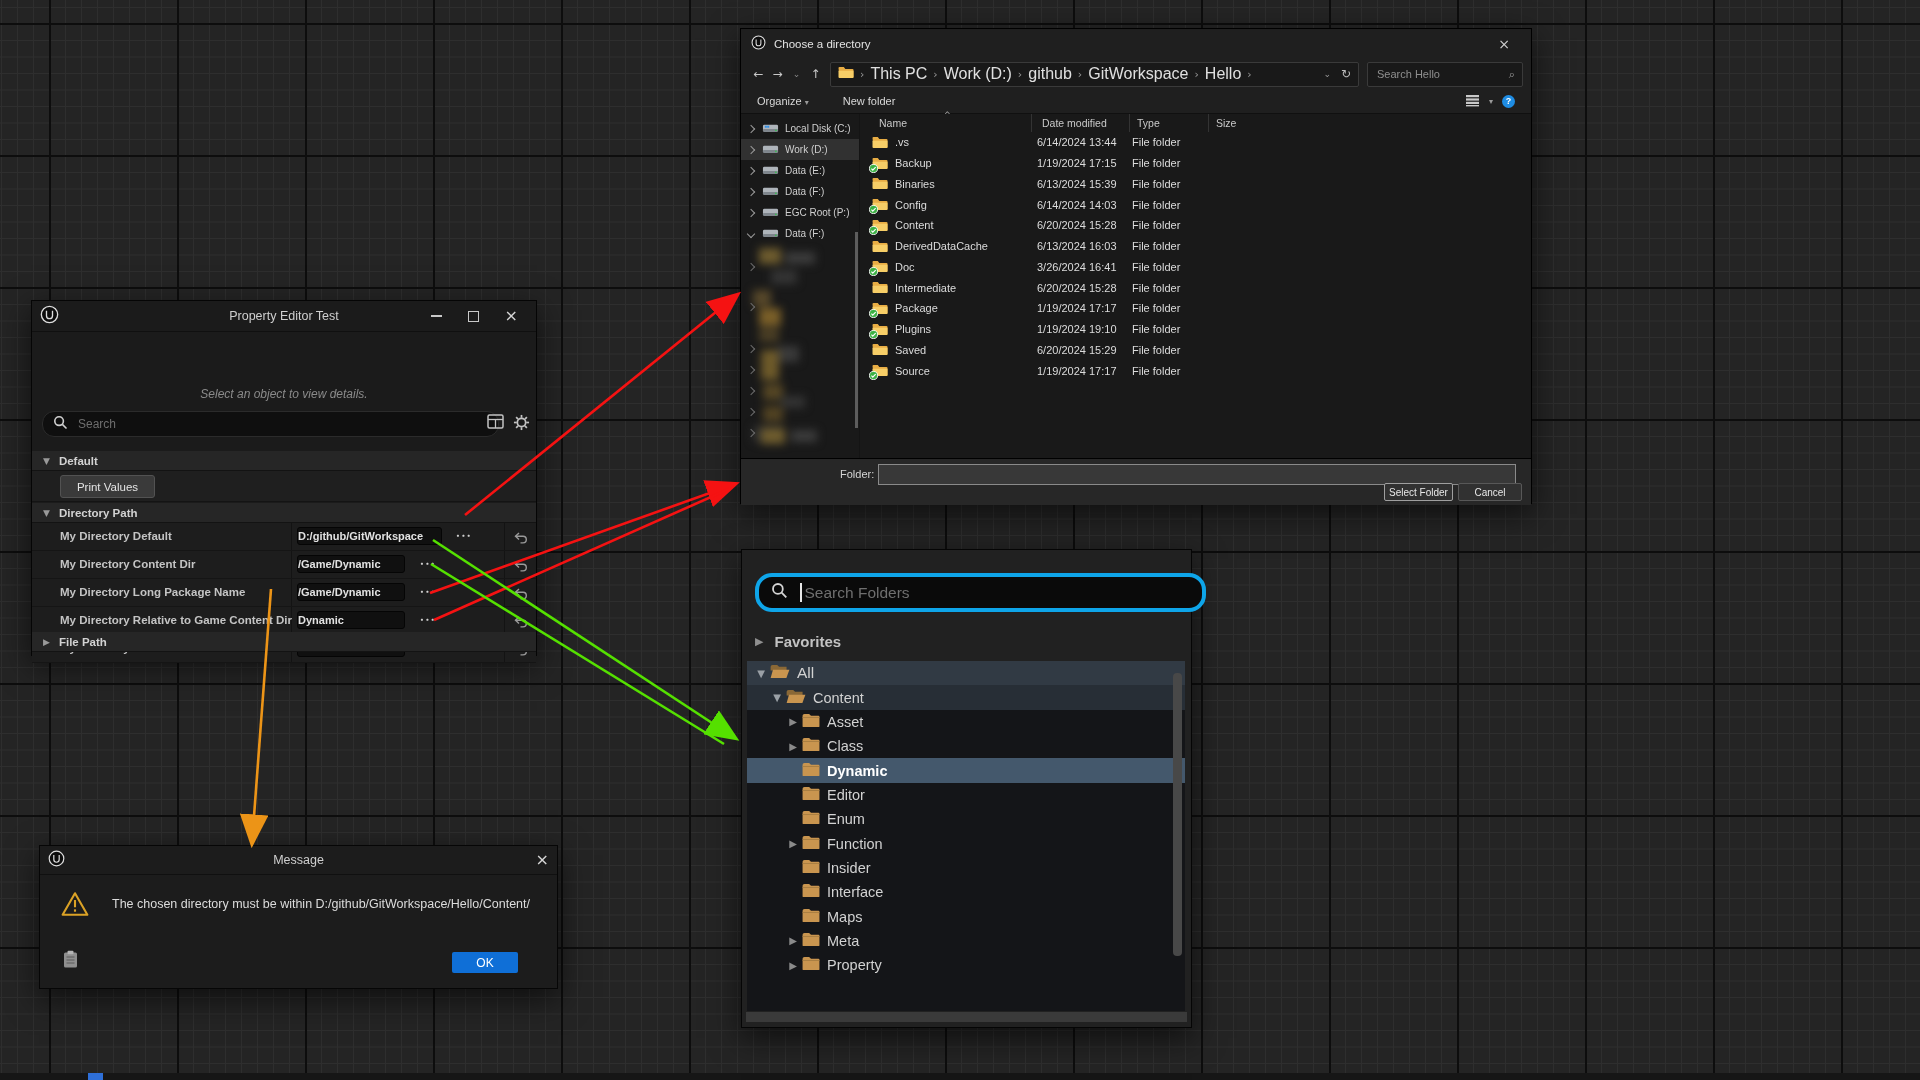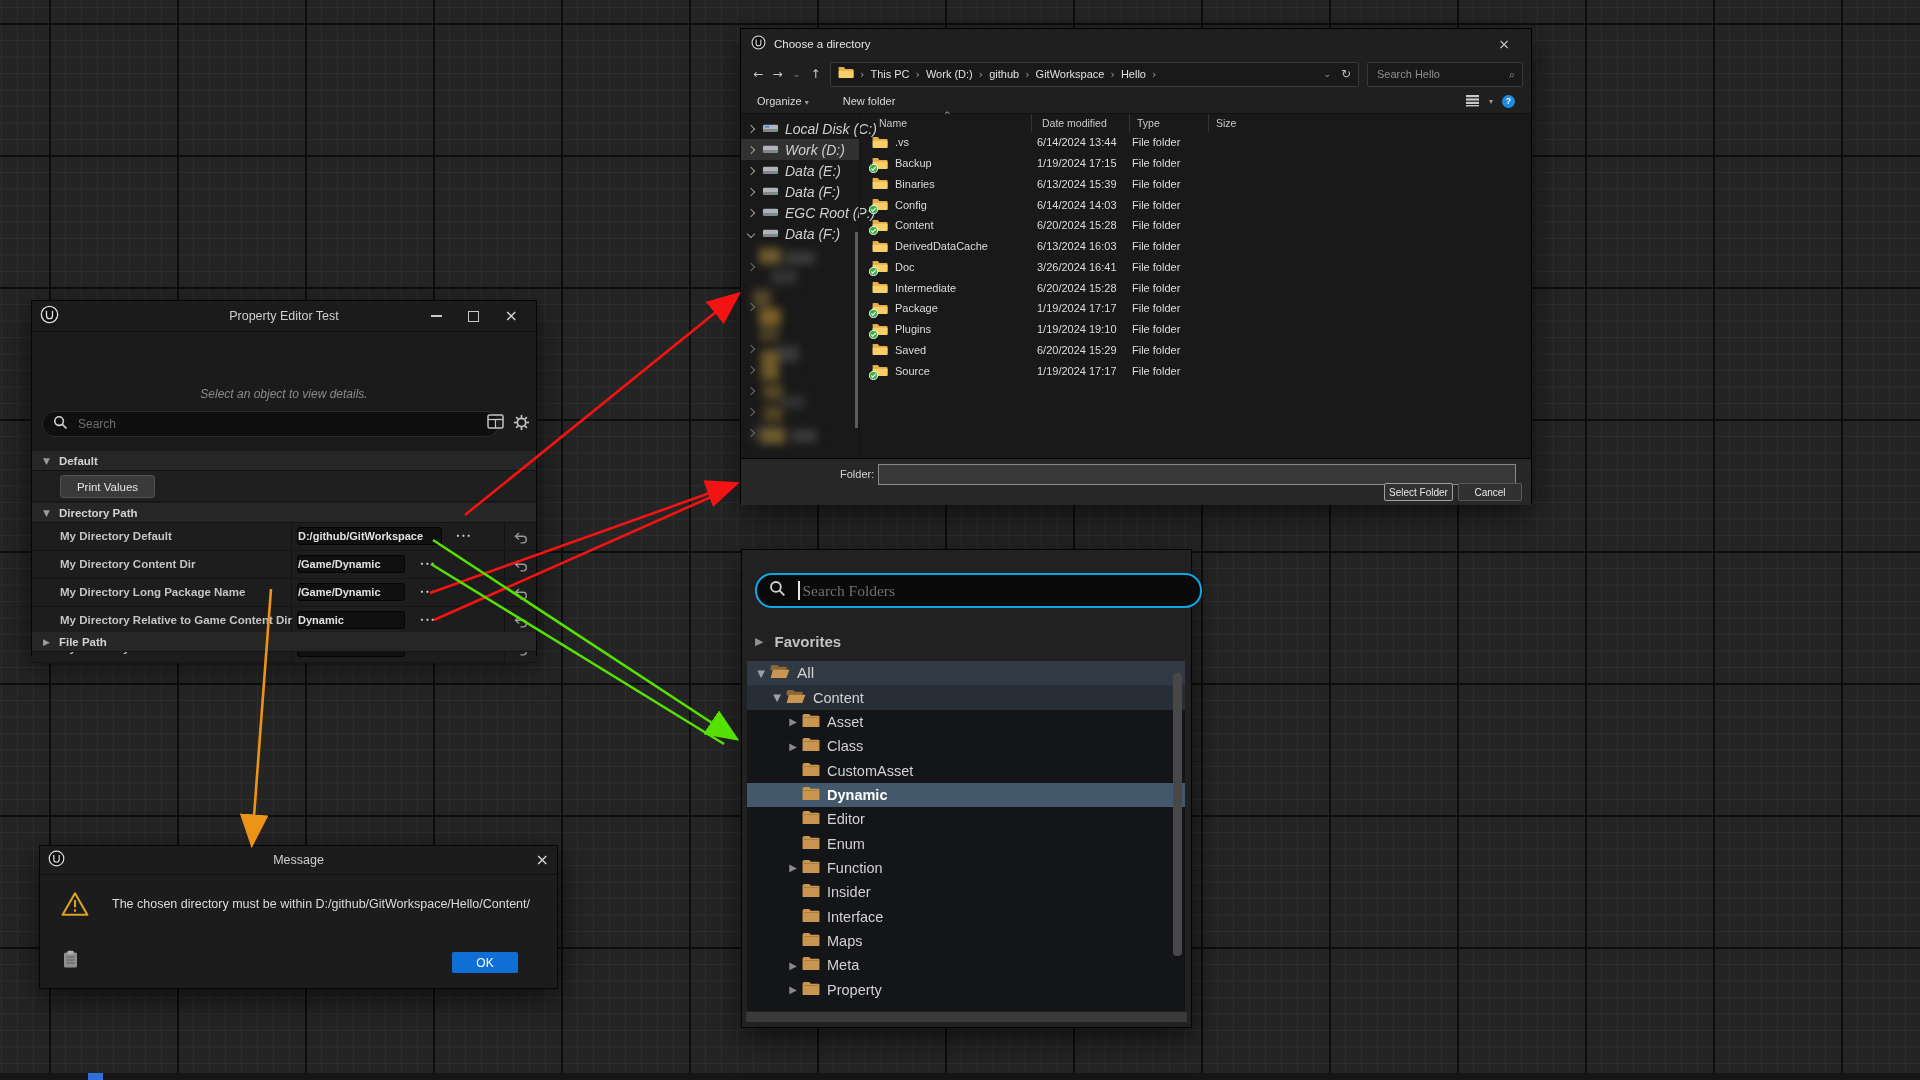--- a/index.html
+++ b/index.html
@@ -18,31 +18,31 @@
 
   
   .explorer{left:740px;top:28px;width:790px;height:474px;background:#1f1f1f;border:1px solid #000;color:#d8d8d8;}
   .ex-title{height:30px;display:flex;align-items:center;padding:0 10px;}
   .ex-title .t{font-size:11.5px;color:#e2e2e2;margin-left:8px;}
   .ex-x{margin-left:auto;width:34px;height:100%;display:flex;align-items:center;justify-content:center;color:#cfcfcf;font-size:14px;}
   .ex-nav{height:30px;display:flex;align-items:center;padding:0 8px;}
   .navbtn{width:19px;text-align:center;color:#c9c9c9;font-size:12px;}
   .navbtn.dim{color:#8a8a8a;font-size:9px;}
   .addr{flex:1;height:23px;background:#191919;border:1px solid #3a3a3a;border-radius:2px;display:flex;align-items:center;padding:0 7px;margin:0 8px 0 5px;min-width:0;}
-  .crumb{font-size:11px;color:#e0e0e0;white-space:nowrap;}
+  .crumb{font-size:16px;color:#e0e0e0;white-space:nowrap;}
   .crumb-sep{font-size:11px;color:#9a9a9a;margin:0 6px;}
   .addr-right{margin-left:auto;display:flex;align-items:center;gap:10px;color:#bdbdbd;}
   .ex-search{width:140px;height:23px;background:#191919;border:1px solid #3a3a3a;border-radius:2px;display:flex;align-items:center;padding:0 7px;}
   .ex-search input{flex:1;min-width:0;background:transparent;border:0;outline:0;color:#bdbdbd;font-size:11px;font-family:inherit;}
   .ex-search input::placeholder{color:#8f8f8f;}
   .ex-toolbar{height:24px;display:flex;align-items:center;padding:0 16px;font-size:11px;color:#d8d8d8;border-bottom:1px solid #101010;gap:34px;}
   .ex-tools-right{margin-left:auto;display:flex;align-items:center;gap:9px;}
   .help-dot{width:13px;height:13px;border-radius:50%;background:#1e8ce3;color:#fff;font-size:9px;font-weight:bold;display:flex;align-items:center;justify-content:center;}
   .ex-main{display:flex;height:344px;background:#191919;}
-  .ex-side{width:118px;position:relative;padding-top:4px;font-size:14px;color:#cfcfcf;flex:none;font-style:italic;}
+  .ex-side{width:118px;position:relative;padding-top:4px;font-size:10px;color:#cfcfcf;flex:none;}
   .side-item{height:21px;display:flex;align-items:center;padding-left:7px;gap:6px;white-space:nowrap;}
   .side-item.sel{background:#313131;}
   .chev{width:5px;height:5px;border-right:1.3px solid #9a9a9a;border-bottom:1.3px solid #9a9a9a;transform:rotate(-45deg);flex:none;margin-right:2px;}
   .chev.down{transform:rotate(45deg);}
   .side-blur{position:absolute;left:10px;top:132px;width:100px;height:198px;overflow:hidden;filter:blur(4px);}
   .side-blur div{position:absolute;}
   .blur-chevs span{position:absolute;left:7px;width:5px;height:5px;border-right:1.3px solid #6a6a6a;border-bottom:1.3px solid #6a6a6a;transform:rotate(-45deg);}
   .side-sb{position:absolute;right:1px;top:118px;width:3px;height:196px;background:#5c5c5c;}
   .ex-list{flex:1;position:relative;border-left:1px solid #141414;font-size:11px;}
   .list-head{height:18px;position:relative;color:#c9c9c9;font-size:10.5px;}
@@ -84,21 +84,21 @@
   .pe-row::before{content:"";position:absolute;left:259px;top:0;bottom:0;width:1px;background:#131313;}
   .pe-row::after{content:"";position:absolute;left:472px;top:0;bottom:0;width:1px;background:#131313;}
   .pe-label{position:absolute;left:28px;top:7px;font-size:11.5px;color:#c4c4c4;white-space:nowrap;}
   .pe-val{position:absolute;left:265px;top:3.5px;height:18px;background:#101010;border:1px solid #050505;border-radius:3px;color:#e2e2e2;font-size:11px;display:flex;align-items:center;padding:0 0;box-sizing:border-box;}
   .dots{position:absolute;top:9px;color:#d0d0d0;font-size:6px;letter-spacing:1.6px;}
   .undo{position:absolute;left:482px;top:7px;}
   .pe-file{top:331px;}
 
   
   .picker{left:741px;top:549px;width:449px;height:477px;background:#212121;border:1px solid #050505;color:#d2d2d2;}
-  .pk-search{position:absolute;left:13px;top:23px;width:419px;height:31px;border-radius:17px;border:2px solid #0ea5e9;background:#0a0a0a;display:flex;align-items:center;padding:0 12px;font-family:Liberation Serif, serif;}
+  .pk-search{position:absolute;left:13px;top:23px;width:419px;height:31px;border-radius:17px;border:4px solid #0ea5e9;background:#0a0a0a;display:flex;align-items:center;padding:0 12px;}
   .pk-caret{width:1.5px;height:19px;background:#e8e8e8;margin:0 1px 0 12px;flex:none;}
   .pk-search input{flex:1;min-width:0;background:transparent;border:0;outline:0;color:#cfcfcf;font-size:15.5px;font-family:inherit;}
   .pk-search input::placeholder{color:#6f6f6f;}
   .pk-fav{position:absolute;left:0;top:76px;width:100%;height:30px;display:flex;align-items:center;gap:11px;padding-left:13px;box-sizing:border-box;}
   .pk-fav .lbl{font-size:15px;font-weight:bold;color:#c2c2c2;}
   .pk-tree{position:absolute;left:5px;top:111px;width:438px;height:350px;background:#141518;overflow:hidden;}
   .pk-row{height:24.35px;display:flex;align-items:center;font-size:14.5px;color:#d2d2d2;white-space:nowrap;}
   .pk-arrow{width:12px;flex:none;font-size:10px;color:#9aa0a6;text-align:center;}
   .pk-folder{flex:none;margin-left:2px;}
   .pk-label{margin-left:6px;}
@@ -586,28 +586,20 @@
             <span class="pk-label">Asset</span>
           </div>
           <div class="pk-row">
             <span class="pk-arrow glyph" style="margin-left: 40px; color: rgb(138, 138, 138);">▶</span>
             <span class="pk-folder"><svg width="20" height="15" viewBox="0 0 20 16">
                 <path d="M1 3 q0-2 2-2 h5 l2 2 h8 q1 0 1 1 v10 q0 1-1 1 H2 q-1 0-1-1z" fill="#c9954f"></path>
                 <path d="M1 4.8 h18" stroke="#a87e41" stroke-width="1"></path>
               </svg></span>
             <span class="pk-label">Class</span>
           </div>
-          <div class="pk-row">
-            <span class="pk-arrow glyph" style="margin-left: 40px;"></span>
-            <span class="pk-folder"><svg width="20" height="15" viewBox="0 0 20 16">
-                <path d="M1 3 q0-2 2-2 h5 l2 2 h8 q1 0 1 1 v10 q0 1-1 1 H2 q-1 0-1-1z" fill="#c9954f"></path>
-                <path d="M1 4.8 h18" stroke="#a87e41" stroke-width="1"></path>
-              </svg></span>
-            <span class="pk-label">CustomAsset</span>
-          </div>
           <div class="pk-row" style="background: rgb(68, 88, 108); color: rgb(255, 255, 255);">
             <span class="pk-arrow glyph" style="margin-left: 40px;"></span>
             <span class="pk-folder"><svg width="20" height="15" viewBox="0 0 20 16">
                 <path d="M1 3 q0-2 2-2 h5 l2 2 h8 q1 0 1 1 v10 q0 1-1 1 H2 q-1 0-1-1z" fill="#c9954f"></path>
                 <path d="M1 4.8 h18" stroke="#a87e41" stroke-width="1"></path>
               </svg></span>
             <span class="pk-label" style="font-weight: bold;">Dynamic</span>
           </div>
           <div class="pk-row">
             <span class="pk-arrow glyph" style="margin-left: 40px;"></span>

